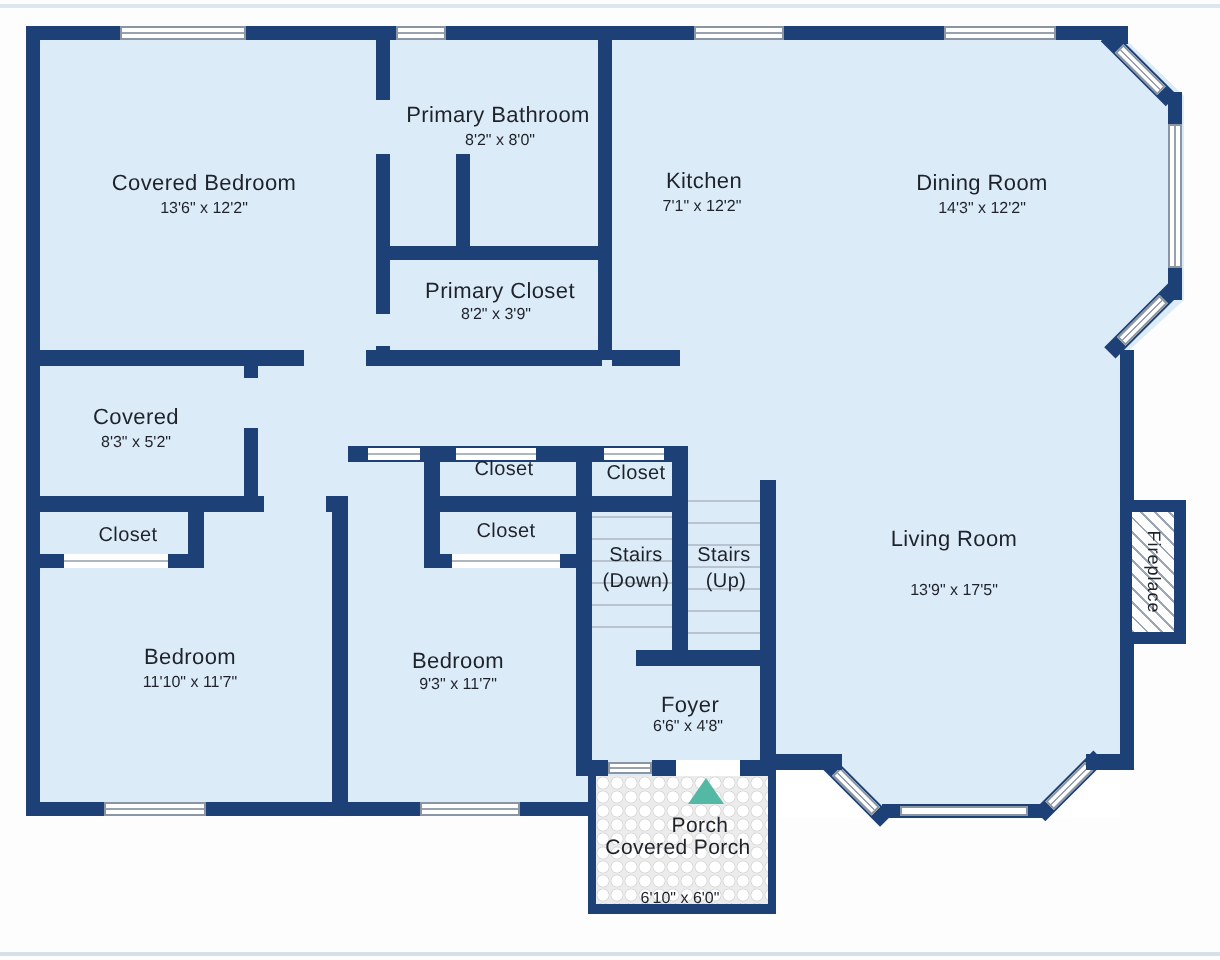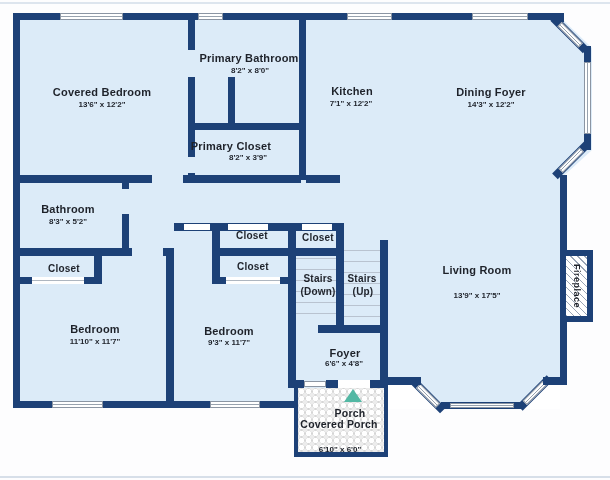--- a/index.html
+++ b/index.html
@@ -26,21 +26,21 @@
        background-color:#ececec;
        background-image:radial-gradient(circle,#ffffff 2px,#ffffff 2.6px,#d6d6d6 3px,#ececec 3.4px);
        background-size:7px 7px;}
   .pwall{position:absolute;background:#1d4177;z-index:3;}
   #fireplace-box{position:absolute;left:560px;top:250px;width:33px;height:72px;background:#1d4177;z-index:3;}
   #fireplace-hatch{position:absolute;left:566px;top:256px;width:21px;height:60px;background:#fff;z-index:4;
        background-image:repeating-linear-gradient(45deg,#9aa5b5 0 1px,transparent 1px 5px);}
   #entry-arrow{position:absolute;left:344px;top:389px;width:0;height:0;z-index:5;
        border-left:9px solid transparent;border-right:9px solid transparent;
        border-bottom:13px solid #53b8a4;}
-  .lbl{position:absolute;transform:translate(-50%,-50%);font-weight:700;font-size:11px;
+  .lbl{position:absolute;transform:translate(-50%,-50%);font-weight:400;font-size:11px;
        color:#1e222a;letter-spacing:.2px;white-space:nowrap;z-index:10;}
   .dim{font-size:8px;letter-spacing:0;}
   .sm{font-size:10px;}
   .md{font-size:10.5px;}
   .fp{writing-mode:vertical-rl;font-size:9px;letter-spacing:.5px;}
 </style>
 </head>
 <body>
 
 <div id="stage">
@@ -73,27 +73,27 @@
     <div class="w" style="left:7px;width:28px"></div>
   </div>
   <div class="awall" style="left:517px;top:405px;width:42px;transform:rotate(-45deg)">
     <div class="w" style="left:7px;width:28px"></div>
   </div>
 
   <div class="lbl" style="left:102px;top:92px">Covered Bedroom</div>
   <div class="lbl dim" style="left:102px;top:104px">13'6" x 12'2"</div>
   <div class="lbl" style="left:249px;top:58px">Primary Bathroom</div>
   <div class="lbl dim" style="left:250px;top:70px">8'2" x 8'0"</div>
-  <div class="lbl" style="left:231px;top:146px">Primary Closet</div>
+  <div class="lbl" style="left:250px;top:146px">Primary Closet</div>
   <div class="lbl dim" style="left:248px;top:157px">8'2" x 3'9"</div>
   <div class="lbl" style="left:352px;top:91px">Kitchen</div>
   <div class="lbl dim" style="left:351px;top:103px">7'1" x 12'2"</div>
-  <div class="lbl" style="left:491px;top:92px">Dining Foyer</div>
+  <div class="lbl" style="left:491px;top:92px">Dining Room</div>
   <div class="lbl dim" style="left:491px;top:104px">14'3" x 12'2"</div>
-  <div class="lbl" style="left:68px;top:209px">Bathroom</div>
+  <div class="lbl" style="left:68px;top:209px">Covered</div>
   <div class="lbl dim" style="left:68px;top:221px">8'3" x 5'2"</div>
   <div class="lbl sm" style="left:64px;top:268px">Closet</div>
   <div class="lbl sm" style="left:252px;top:235px">Closet</div>
   <div class="lbl sm" style="left:318px;top:237px">Closet</div>
   <div class="lbl sm" style="left:253px;top:266px">Closet</div>
   <div class="lbl sm" style="left:318px;top:278px">Stairs</div>
   <div class="lbl sm" style="left:318px;top:291px">(Down)</div>
   <div class="lbl sm" style="left:362px;top:278px">Stairs</div>
   <div class="lbl sm" style="left:363px;top:291px">(Up)</div>
   <div class="lbl" style="left:95px;top:329px">Bedroom</div>

